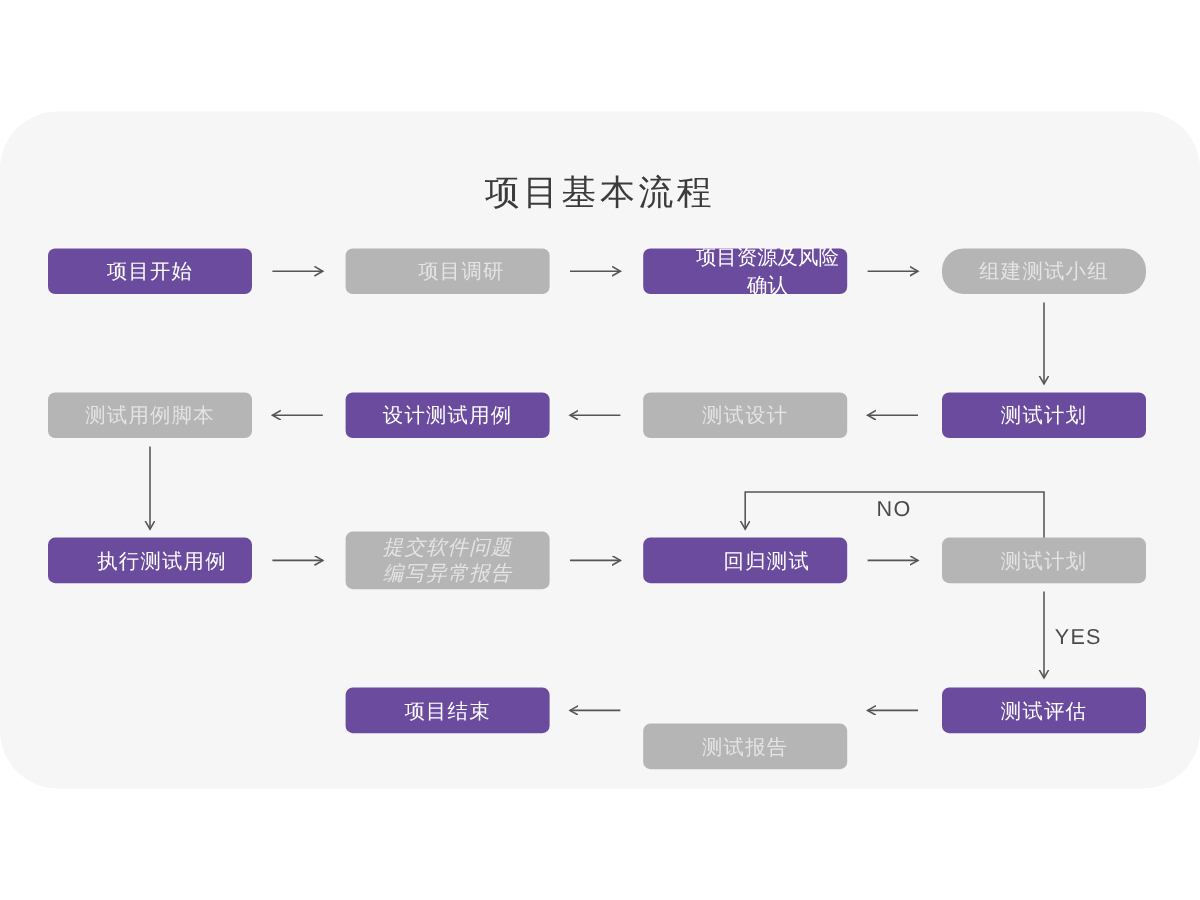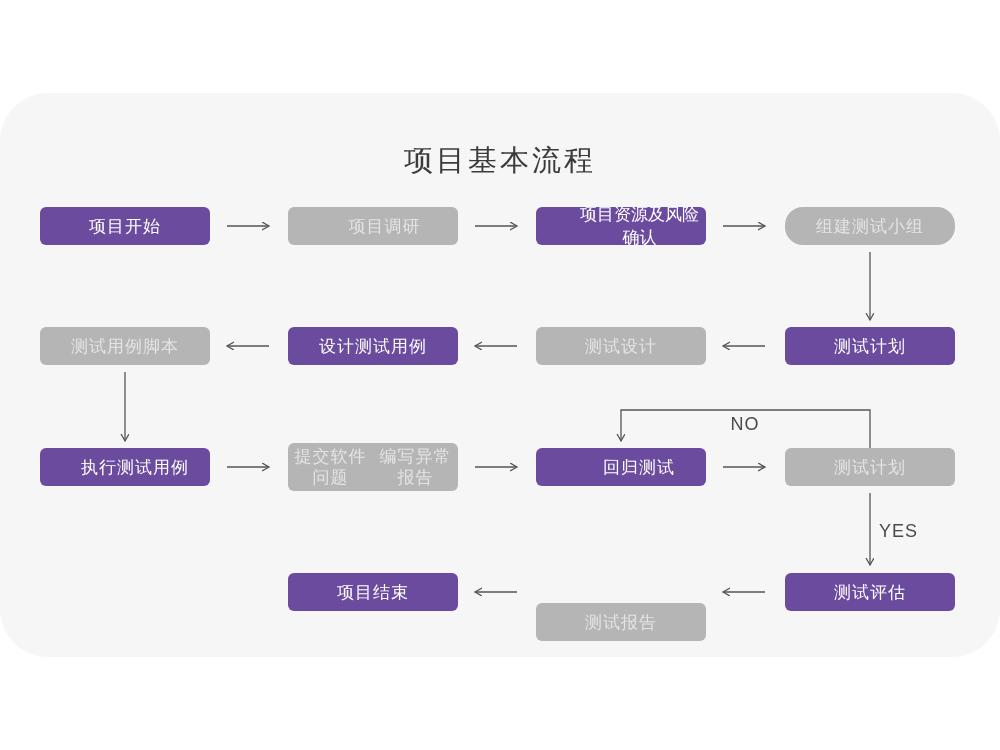--- a/index.html
+++ b/index.html
@@ -33,21 +33,21 @@
     border-radius: 6px;
     display: flex;
     align-items: center;
     justify-content: center;
     font-size: 17px;
     letter-spacing: 1px;
     text-align: center;
   }
   .node.purple { background: #6b4b9e; color: #ffffff; }
   .node.gray   { background: #b5b5b5; color: #e4e4e4; }
-  .node.tall   { height: 48px; flex-direction: row; line-height: 21px; }
+  .node.tall   { height: 48px; flex-direction: column; line-height: 21px; font-style: italic; }
   .arrows {
     position: absolute;
     left: 0; top: 0;
     width: 1000px; height: 750px;
     pointer-events: none;
   }
   .edge-label {
     position: absolute;
     font-size: 18px;
     color: #4a4a4a;

